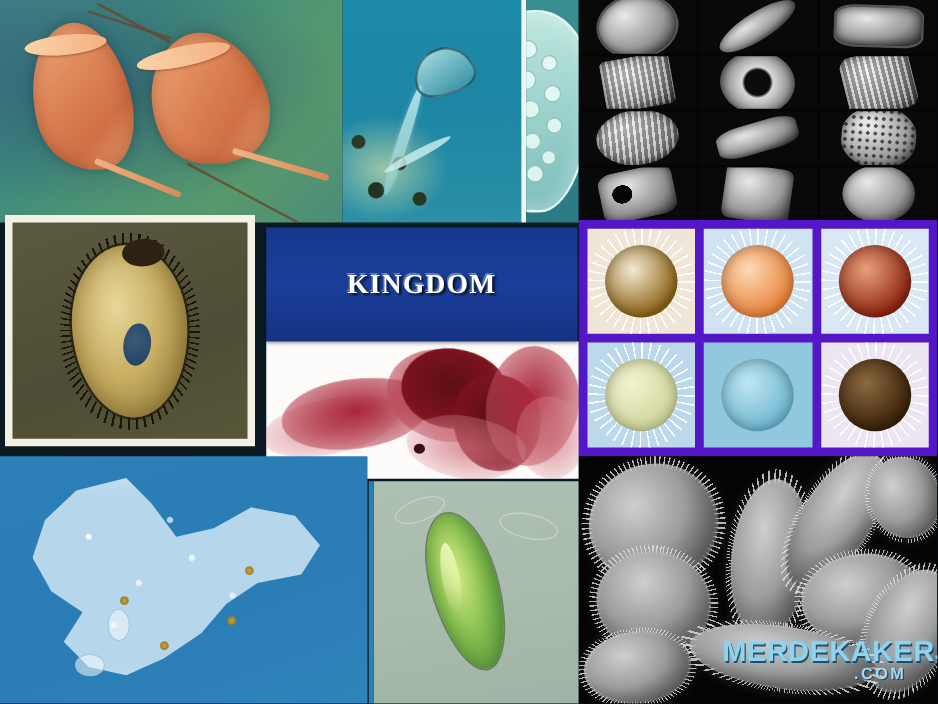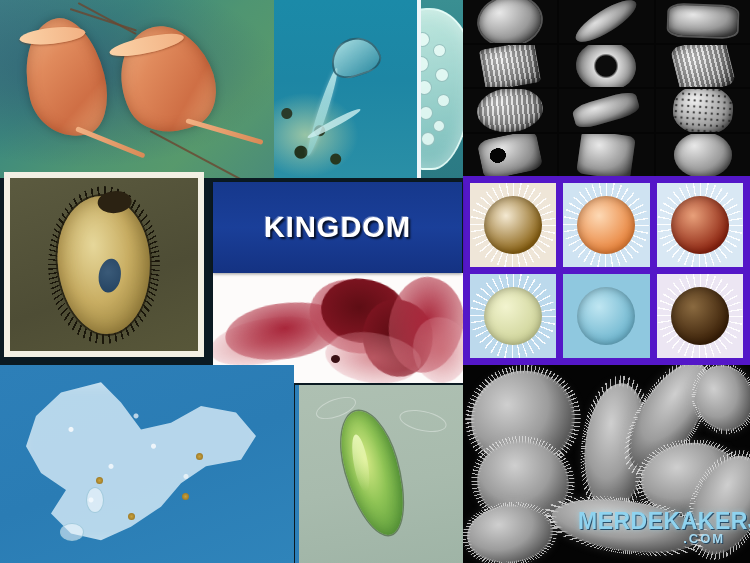--- a/index.html
+++ b/index.html
@@ -89,22 +89,22 @@
     width:112px;height:158px;border-radius:50%;
     background:repeating-conic-gradient(from 0deg, rgba(20,16,6,.9) 0deg 1.4deg, rgba(0,0,0,0) 1.4deg 5deg);
     -webkit-mask:radial-gradient(ellipse 42% 44% at 50% 50%, transparent 98%, #000 100%);
     mask:radial-gradient(ellipse 42% 44% at 50% 50%, transparent 98%, #000 100%);}
 
   
   .banner{position:absolute;left:213px;top:182px;width:249px;height:91px;
     background:linear-gradient(180deg,#16388c 0%, #1a3f99 50%, #143282 100%);
     display:flex;flex-direction:column;align-items:center;justify-content:center;
     z-index:40;box-shadow:0 1px 3px rgba(0,0,0,.4);}
-  .banner .line{color:#ffffff;font-family:Liberation Sans, sans-serif;font-weight:700;
-    font-size:29px;letter-spacing:1px;line-height:1.28;
+  .banner .line{color:#ffffff;font-family:Liberation Serif, serif;font-weight:700;
+    font-size:22px;letter-spacing:1px;line-height:1.28;
     text-shadow:2px 2px 2px rgba(0,0,0,.75), -1px -1px 0 rgba(255,255,255,.35);}
 
   
   .p-redalgae{left:213px;top:273px;width:250px;height:110px;background:#fdfbfa;}
   .alga{position:absolute;border-radius:46% 54% 50% 50%/50% 46% 54% 50%;filter:blur(.4px);}
   .a-dark{background:radial-gradient(ellipse at 45% 45%, #5e0d14, #7d1420 60%, rgba(140,30,40,.4) 100%);}
   .a-mid{background:radial-gradient(ellipse at 50% 45%, #a8263a, rgba(190,80,95,.55) 75%, rgba(210,130,140,.15) 100%);}
   .a-light{background:radial-gradient(ellipse at 50% 50%, rgba(205,110,120,.75), rgba(225,160,170,.25) 80%);}
   .a-spot{position:absolute;width:9px;height:8px;border-radius:50%;background:#3a1014;}
 

